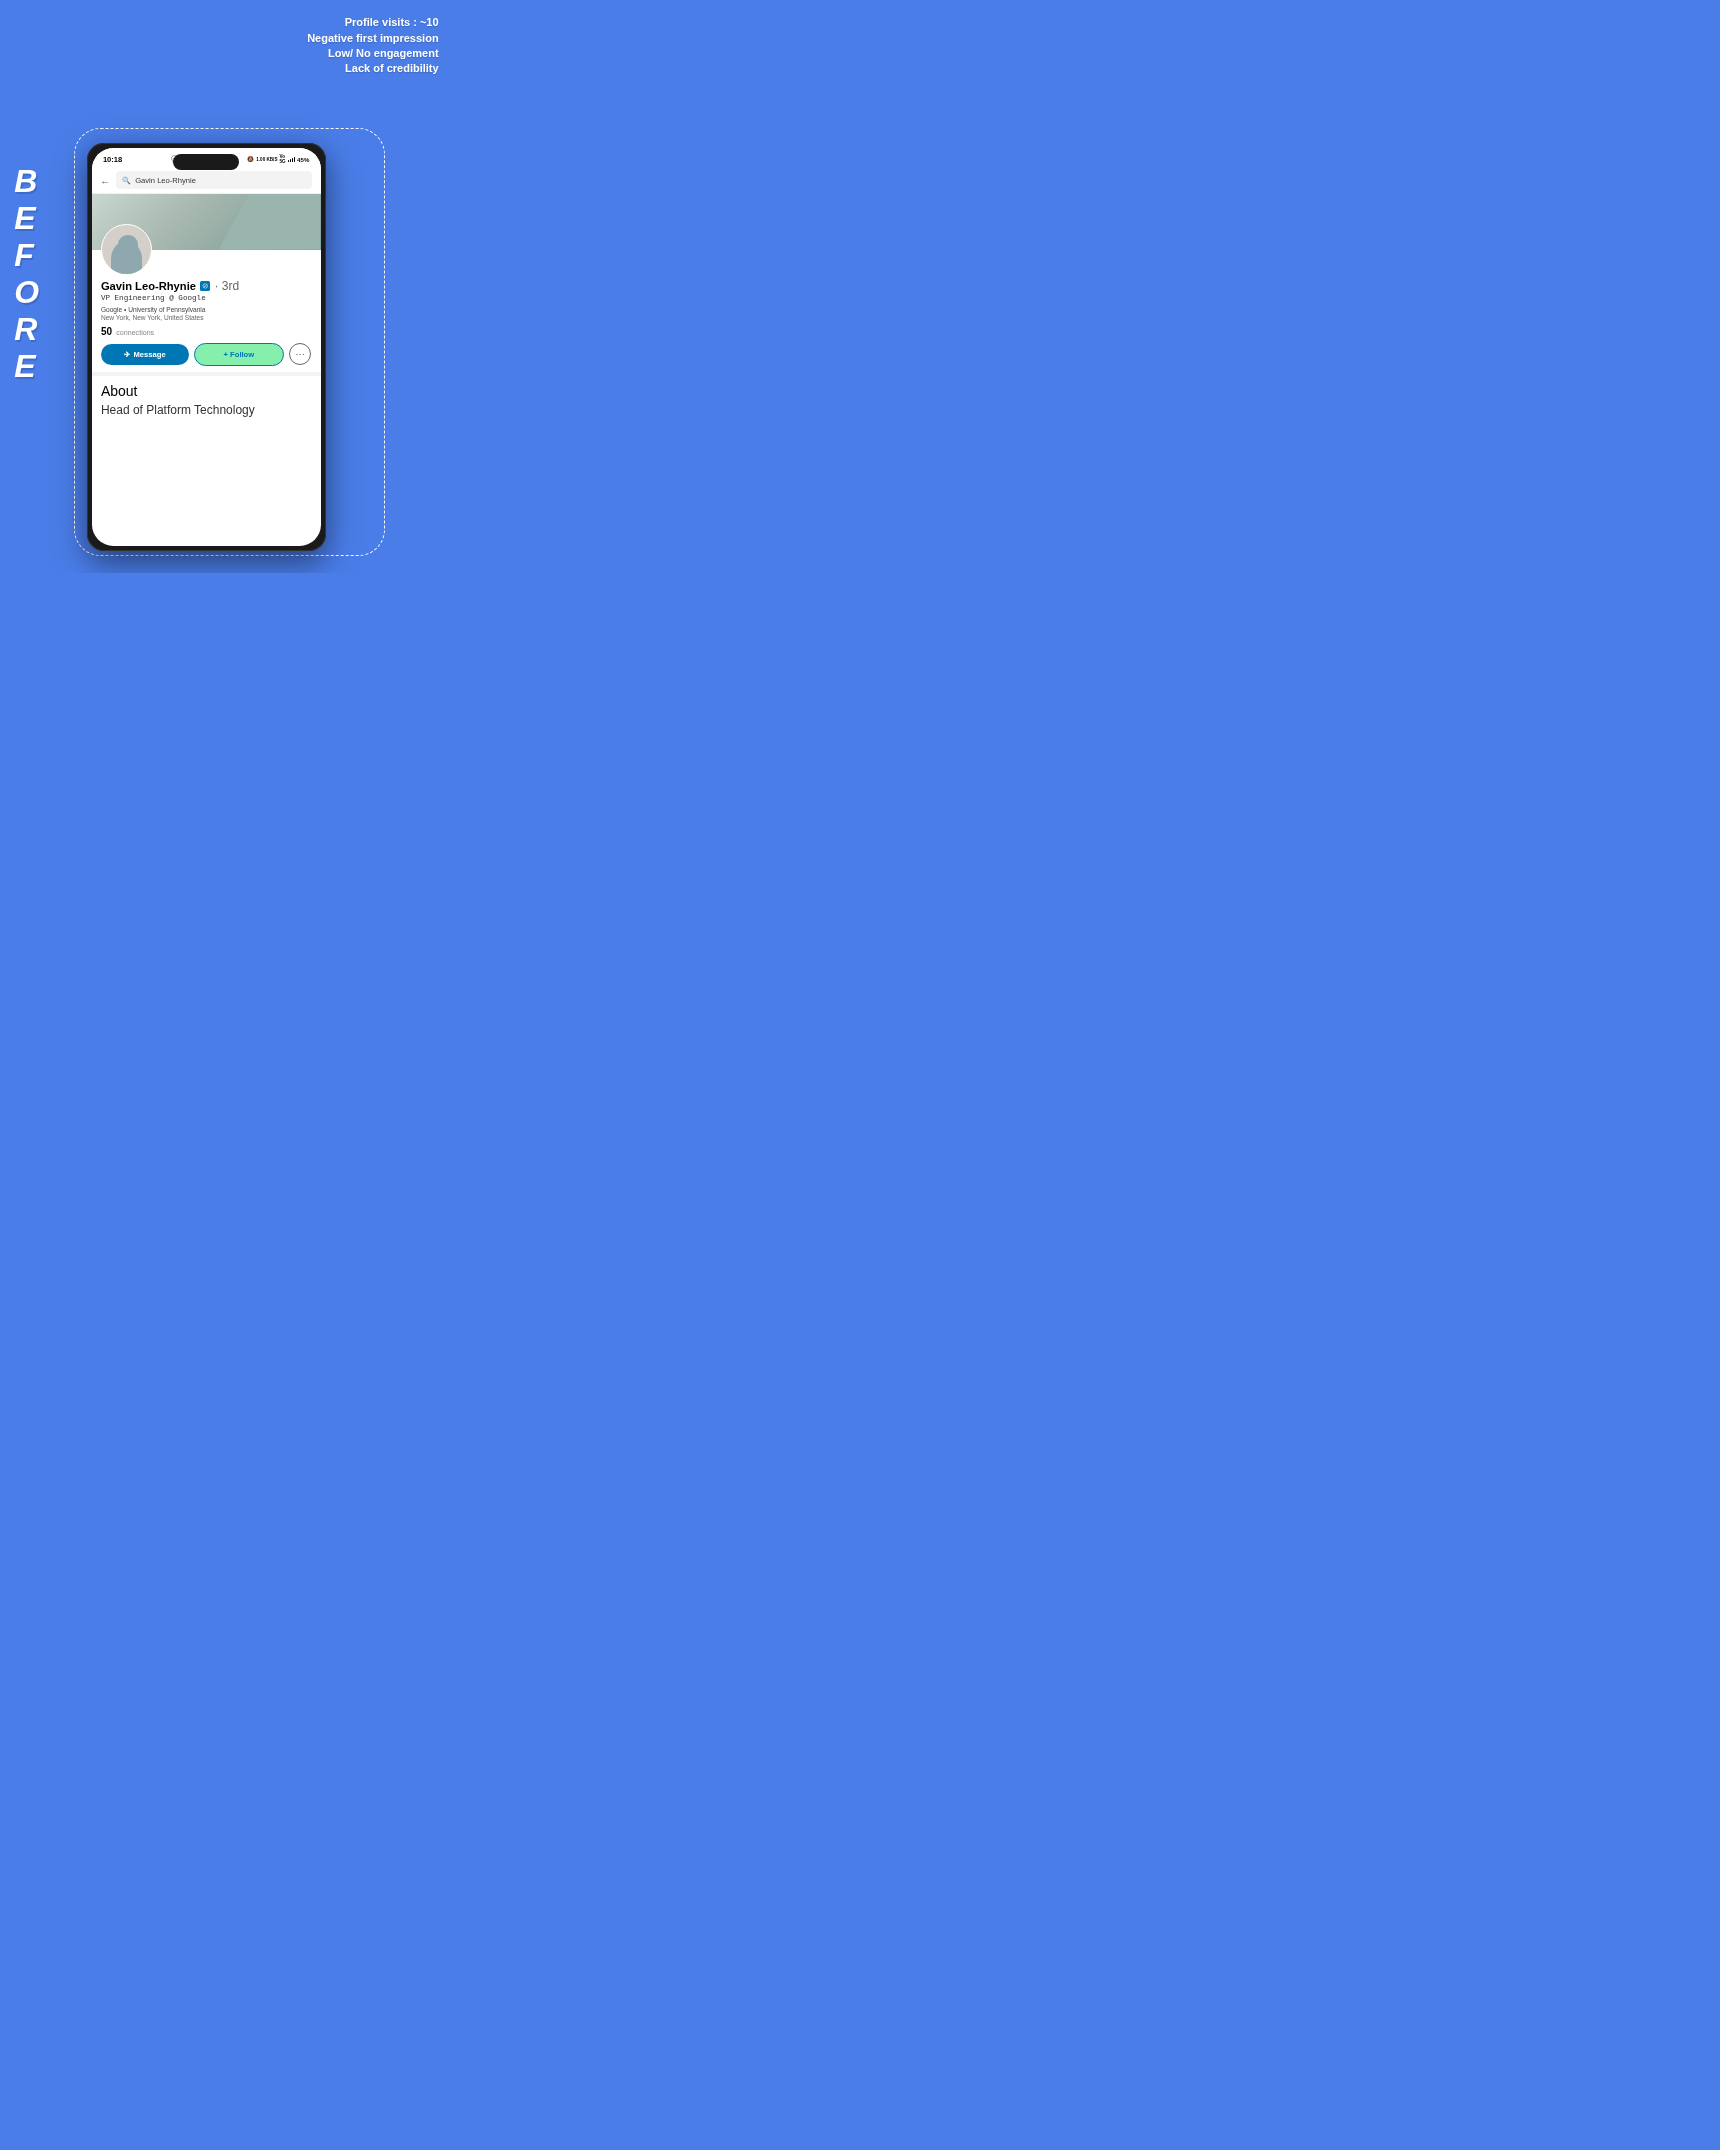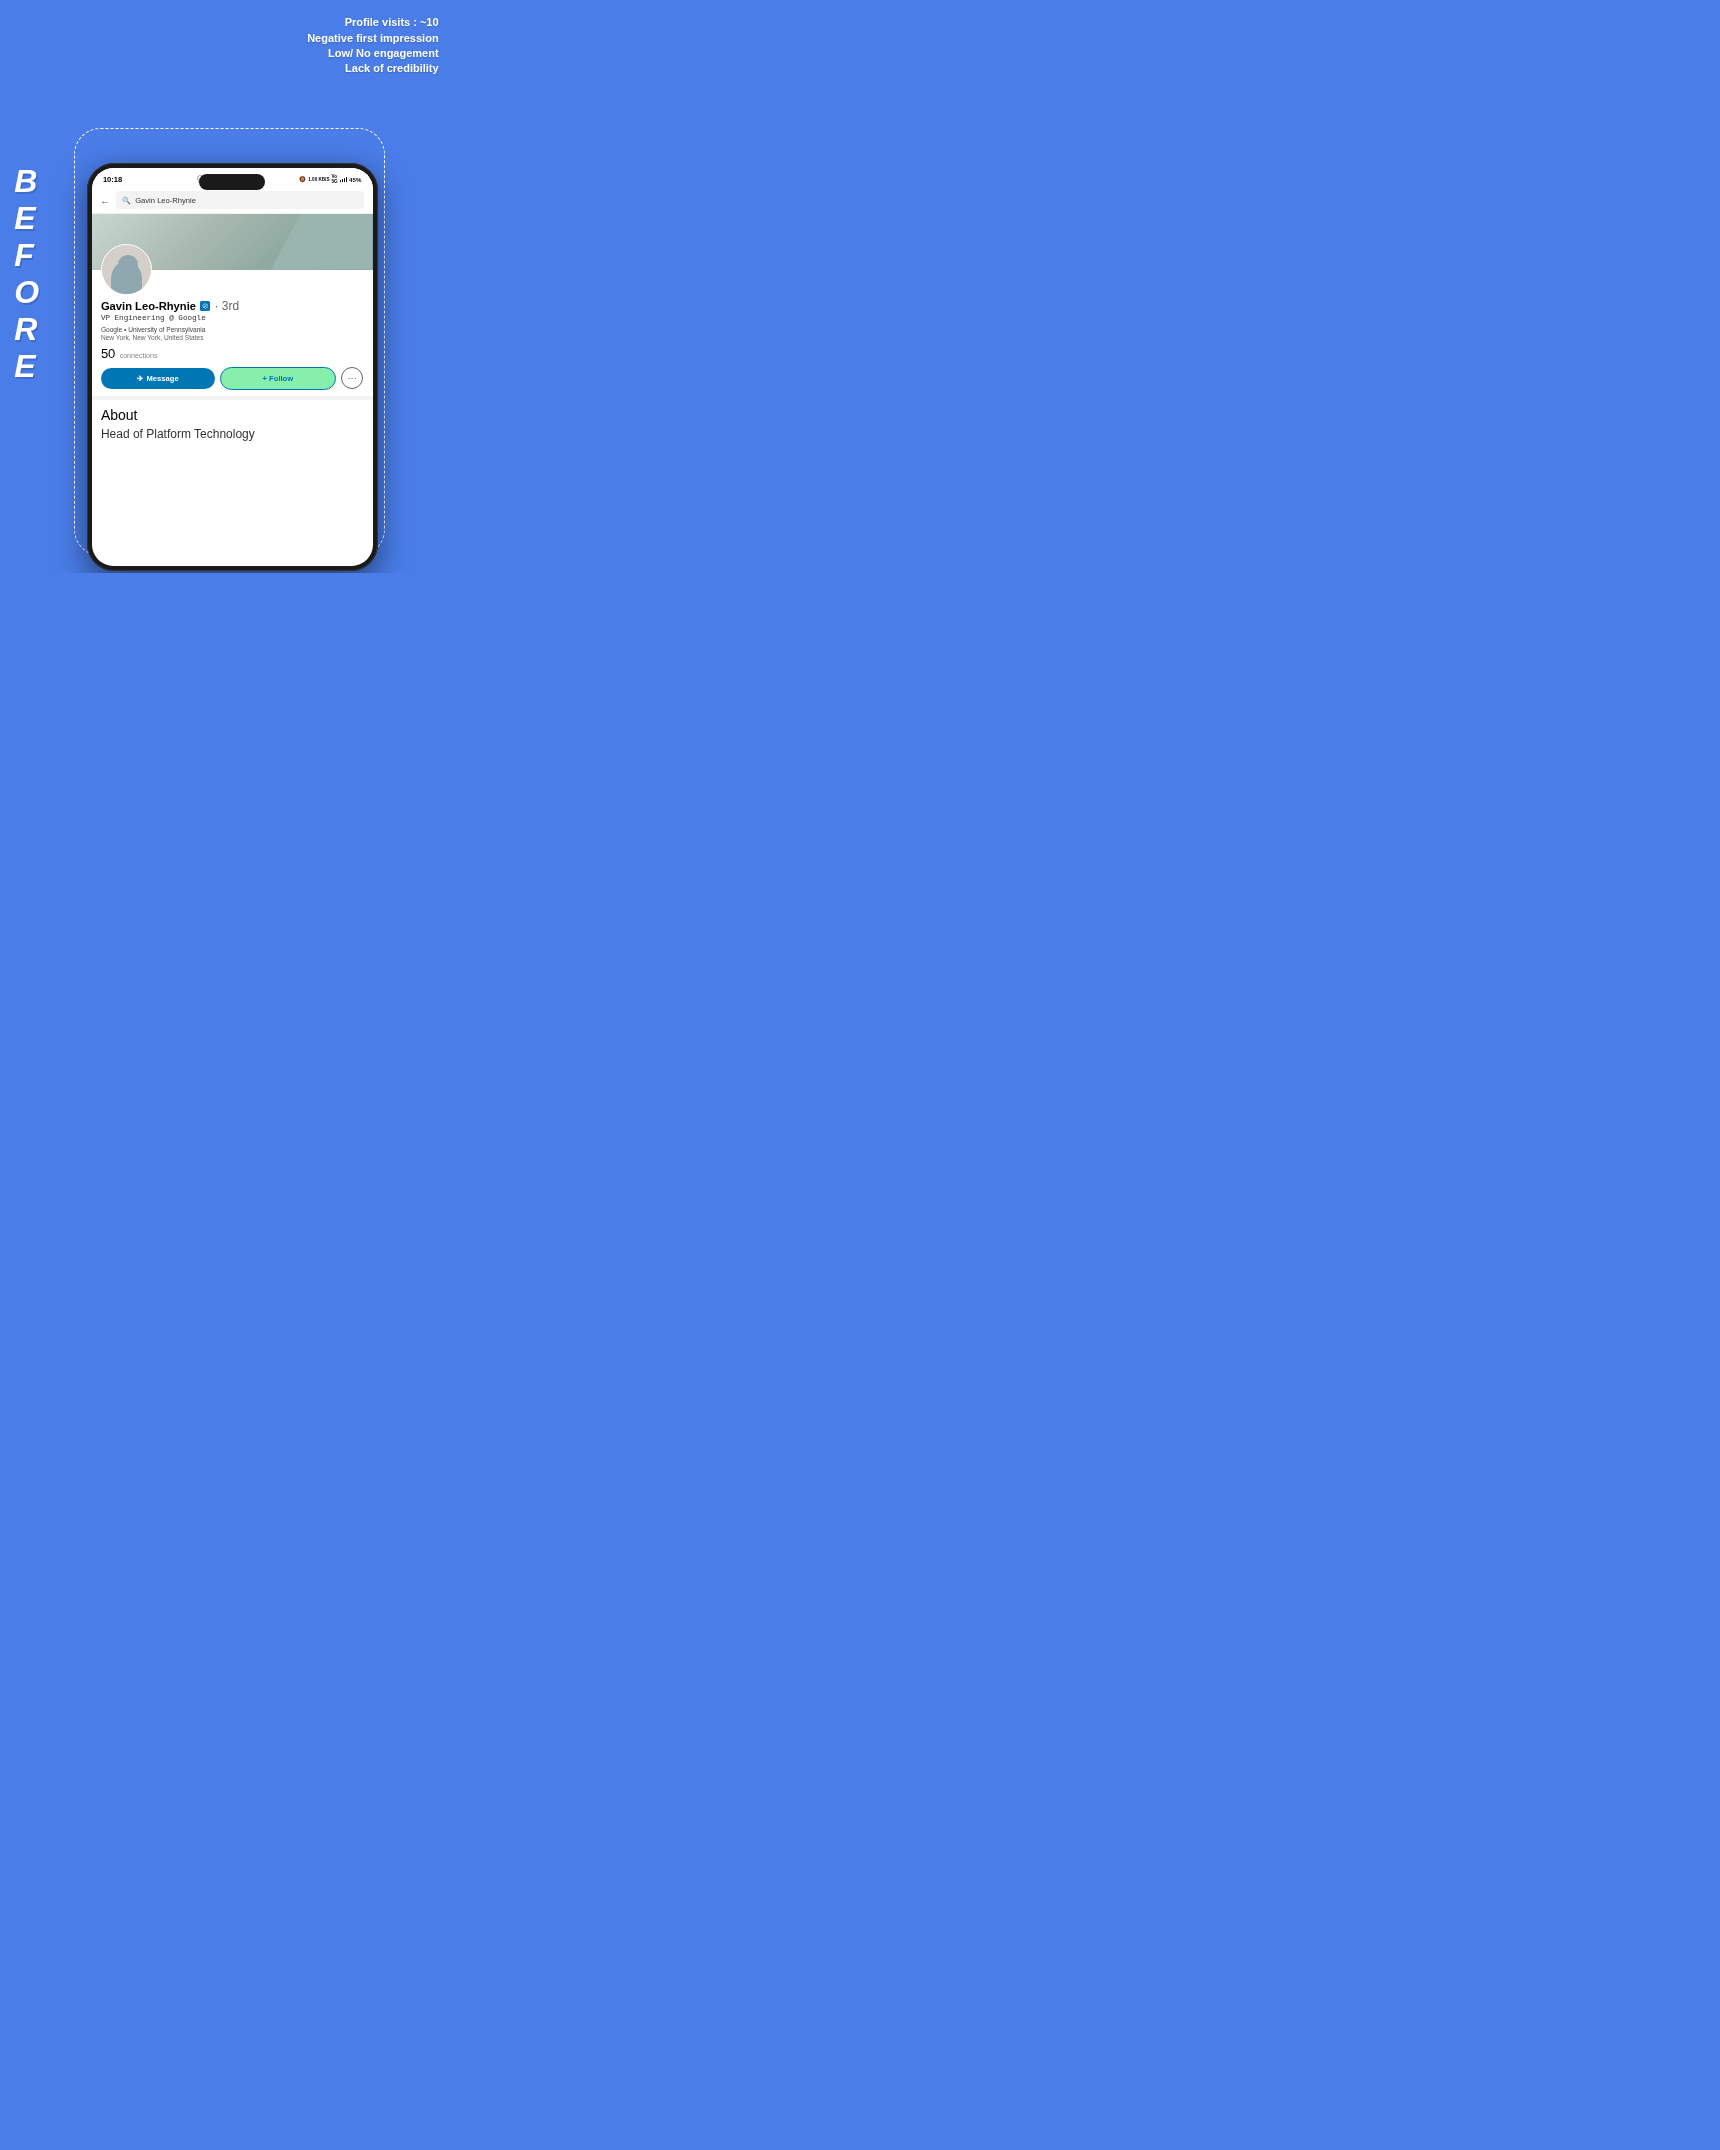--- a/index.html
+++ b/index.html
@@ -66,27 +66,26 @@
       height: 428px;
       border: 1.5px dashed white;
       border-radius: 26.5px;
     }
 
     
     .phone-shell {
       position: absolute;
       left: 7.6px;
       top: 5.1px;
-      width: 291px;
+      width: 239px;
       height: 408px;
       background: #1a1a1a;
-      border-radius: 27px;
+      border-radius: 17px;
       box-shadow: 0 10.2px 31px rgba(0,0,0,0.5), inset 0 0 0 1px #333;
       overflow: hidden;
-      margin-top: 20px;
     }
 
     
     .phone-shell::before {
       content: '';
       position: absolute;
       left: -2px;
       top: 61px;
       width: 2px;
       height: 31px;
@@ -295,22 +294,22 @@
       font-size: 6.6px;
       color: #666;
       margin-bottom: 4.1px;
     }
 
     .connections-row {
       margin-bottom: 6.1px;
     }
 
     .connections-count {
-      font-size: 13px;
-      font-weight: 400;
+      font-size: 10px;
+      font-weight: 700;
       color: #000;
     }
 
     .connections-label {
       font-size: 7.1px;
       color: #888;
       margin-left: 2px;
     }
 
     

